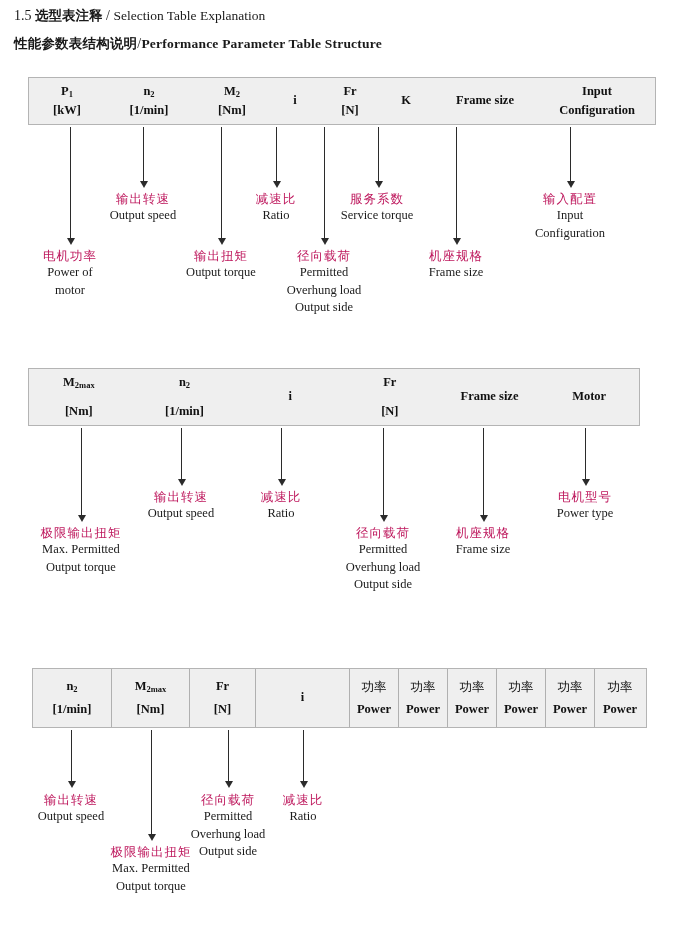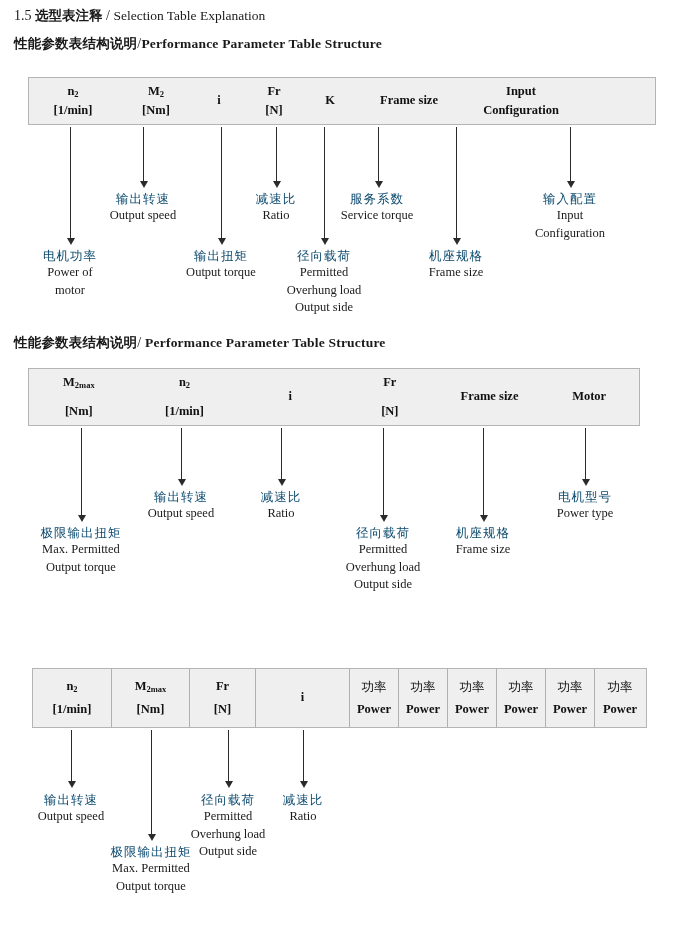--- a/index.html
+++ b/index.html
@@ -120,21 +120,21 @@
     line-height: 1.38;
     white-space: nowrap;
     transform: translateX(-50%);
   }
   .callout .cn {
     display: block;
     font-family: "DejaVu Sans", "Liberation Sans", sans-serif;
     font-size: 12.5px;
     font-weight: normal;
     letter-spacing: 1px;
-    color: #0c4a6e;
+    color: #be185d;
   }
   .callout .en {
     display: block;
     font-family: "Liberation Serif", "DejaVu Serif", serif;
     font-size: 12.5px;
     color: #1a1a1a;
   }
 </style>
 </head>
 <body>
@@ -144,20 +144,24 @@
   <div class="doc-title" style="left:14px; top:7px;">
     <span class="num">1.5</span>
     <span class="cn">选型表注释</span><span class="num"> / </span><span class="en">Selection Table Explanation</span>
   </div>
 
   <div class="sec-title" style="left:14px; top:35px;">
     <span class="cn">性能参数表结构说明</span><span class="sep">/</span><span class="en">Performance Parameter Table Structure</span>
   </div>
 
   <div class="tbl" style="left:28px; top:77px; width:628px; height:48px;">
+    <div class="cell" style="width:76px;">
+      <span><span>P</span><sub>1</sub></span>
+      <span class="l2">[kW]</span>
+    </div>
     <div class="cell" style="width:88px;">
       <span><span>n</span><sub>2</sub></span>
       <span class="l2">[1/min]</span>
     </div>
     <div class="cell" style="width:78px;">
       <span><span>M</span><sub>2</sub></span>
       <span class="l2">[Nm]</span>
     </div>
     <div class="cell" style="width:48px;">
       <span>i</span>
@@ -241,23 +245,20 @@
   <div class="callout" style="left:456px; top:247px;">
     <span class="cn">机座规格</span>
     <span class="en">Frame size</span>
   </div>
   <div class="callout" style="left:570px; top:190px;">
     <span class="cn">输入配置</span>
     <span class="en">Input</span>
     <span class="en">Configuration</span>
   </div>
 
-  <div class="sec-title" style="left:14px; top:334px;">
-    <span class="cn">性能参数表结构说明</span><span class="sep">/ </span><span class="en">Performance Parameter Table Structure</span>
-  </div>
 
   <div class="tbl" style="left:28px; top:368px; width:612px; height:58px;">
     <div class="cell" style="width:100px;">
       <span><span>M</span><sub>2max</sub></span>
       <span class="l2" style="margin-top:9px;">[Nm]</span>
     </div>
     <div class="cell" style="width:112px;">
       <span><span>n</span><sub>2</sub></span>
       <span class="l2" style="margin-top:9px;">[1/min]</span>
     </div>

